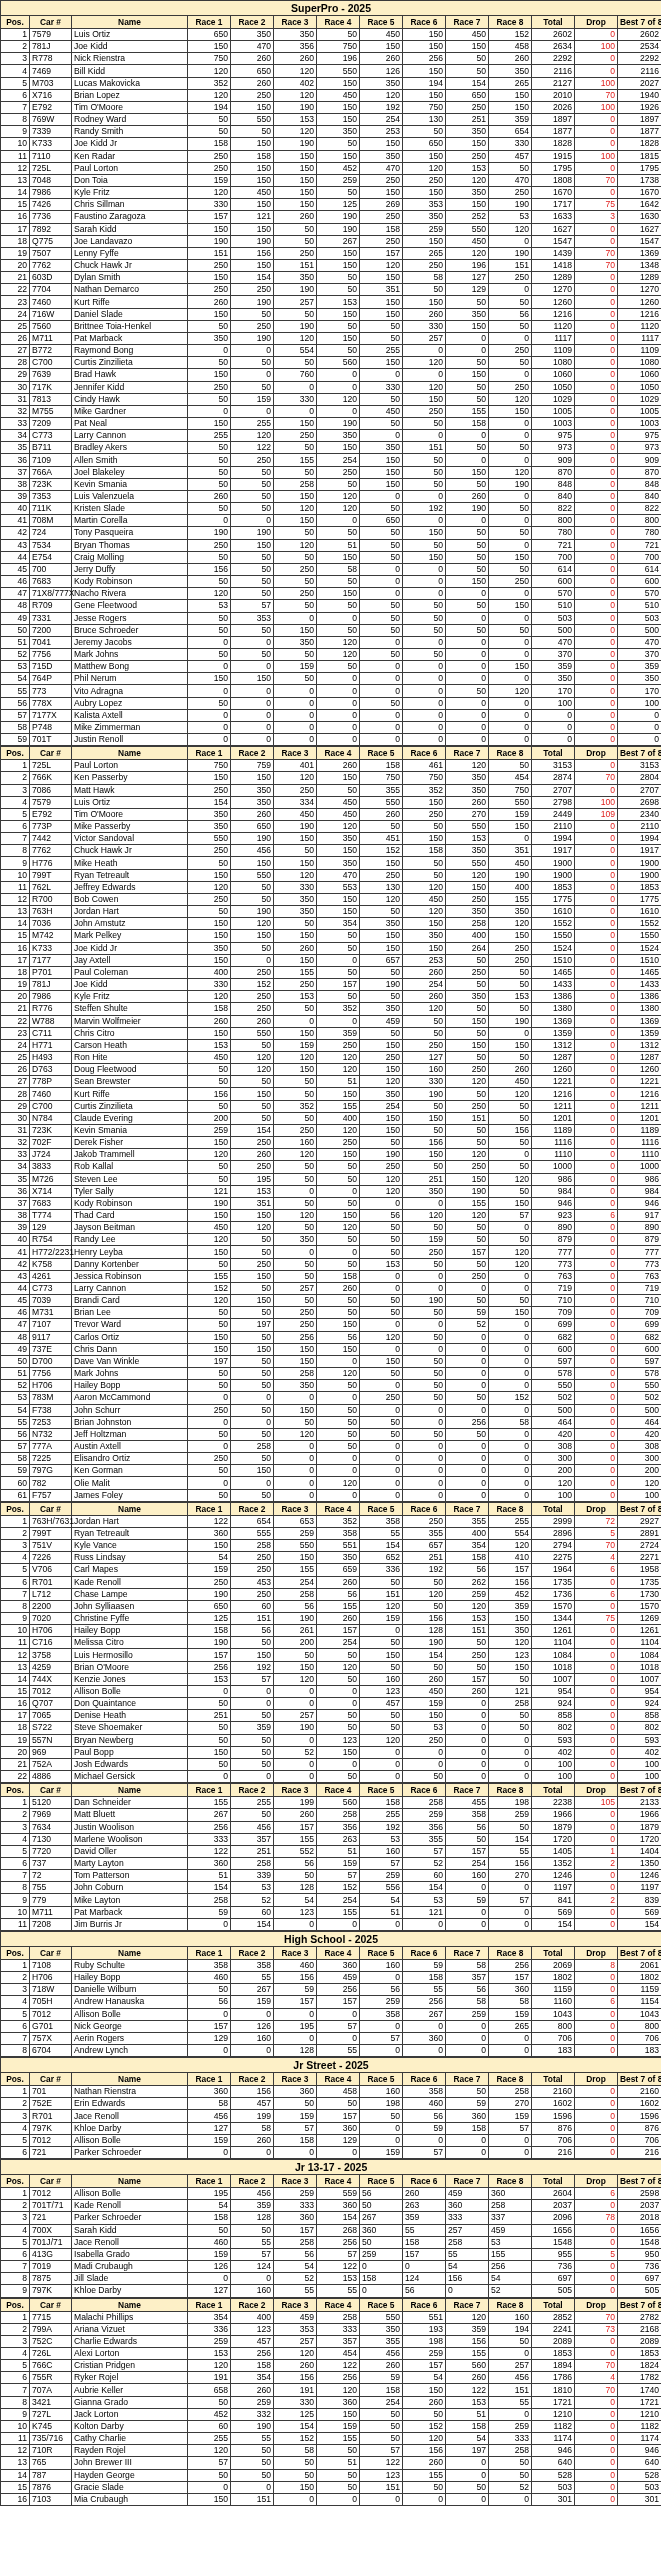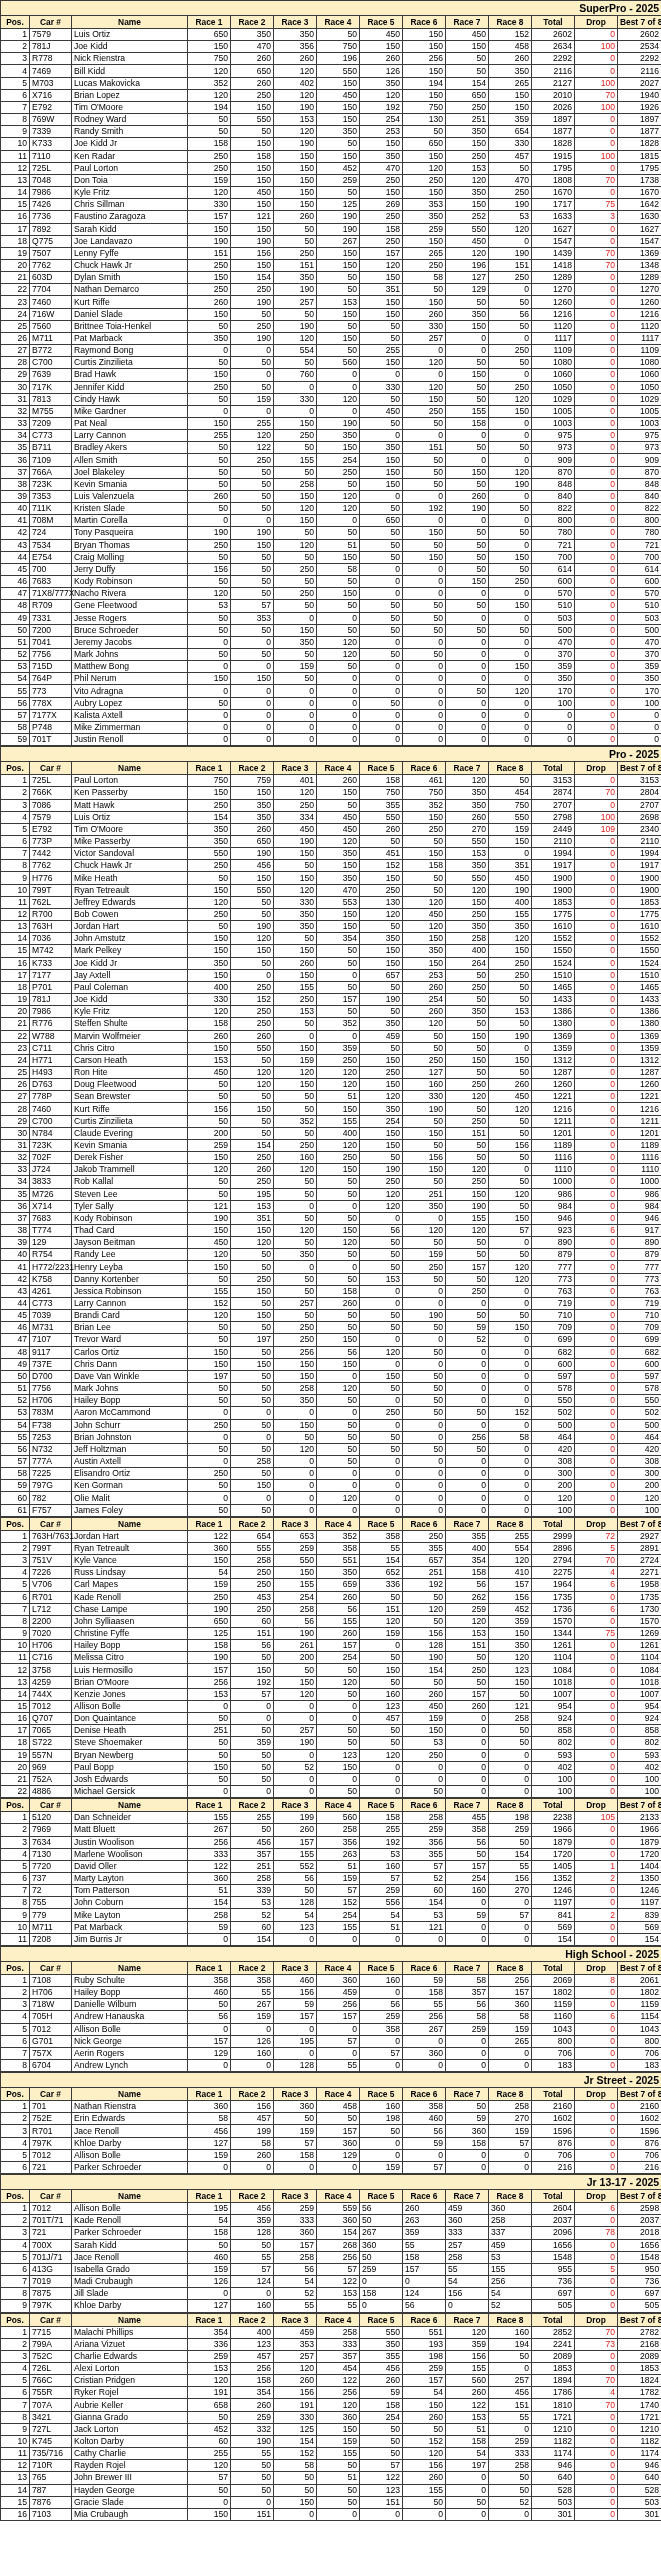--- a/index.html
+++ b/index.html
@@ -5,21 +5,21 @@
   html, body { margin: 0; padding: 0; background: #ffffff; }
   body { width: 661px; font-family: "Liberation Sans", "DejaVu Sans", sans-serif; font-size: 8.6px; color: #000; }
   #standings { width: 661px; }
   table.sec { border-collapse: collapse; table-layout: fixed; width: 661px; }
   table.sec col.c-pos { width: 29px; }
   table.sec col.c-car { width: 42px; }
   table.sec col.c-name { width: 116px; }
   table.sec col.c-num { width: 43px; }
   table.sec col.c-last { width: 44px; }
   td, th { border: 1px solid #3a3a3a; padding: 0 2px; height: 11.17px; line-height: 11px; white-space: nowrap; overflow: hidden; }
-  tr.title td { background: #fdf0c7; height: 14px; line-height: 14px; text-align: right; font-weight: bold; font-size: 10.5px; }
+  tr.title td { background: #fdf0c7; height: 14px; line-height: 14px; text-align: center; font-weight: bold; font-size: 10.5px; }
   tr.head th { background: #fdf0c7; height: 12px; line-height: 12px; text-align: center; font-weight: bold; font-size: 8.4px; }
   tr.row td { background: #ffffff; }
   td.pos { text-align: right; }
   td.car { text-align: left; overflow: visible; position: relative; }
   td.name { text-align: left; }
   td.num { text-align: right; }
   td.left { text-align: left; }
   td.drop { text-align: right; color: #e0201e; }
 </style>
 </head>
@@ -1021,23 +1021,20 @@
         <col class="c-num">
       <col class="c-num">
         <col class="c-num">
         <col class="c-num">
         <col class="c-num">
       <col class="c-num">
         <col class="c-num">
         <col class="c-last">
     </colgroup>
     <tbody>
-      <tr class="title">
-        <td colspan="14">Pro - 2025</td>
-      </tr>
       <tr class="head">
           <th>Pos.</th>
           <th>Car #</th>
           <th>Name</th>
           <th>Race 1</th>
           <th>Race 2</th>
           <th>Race 3</th>
           <th>Race 4</th>
           <th>Race 5</th>
           <th>Race 6</th>

